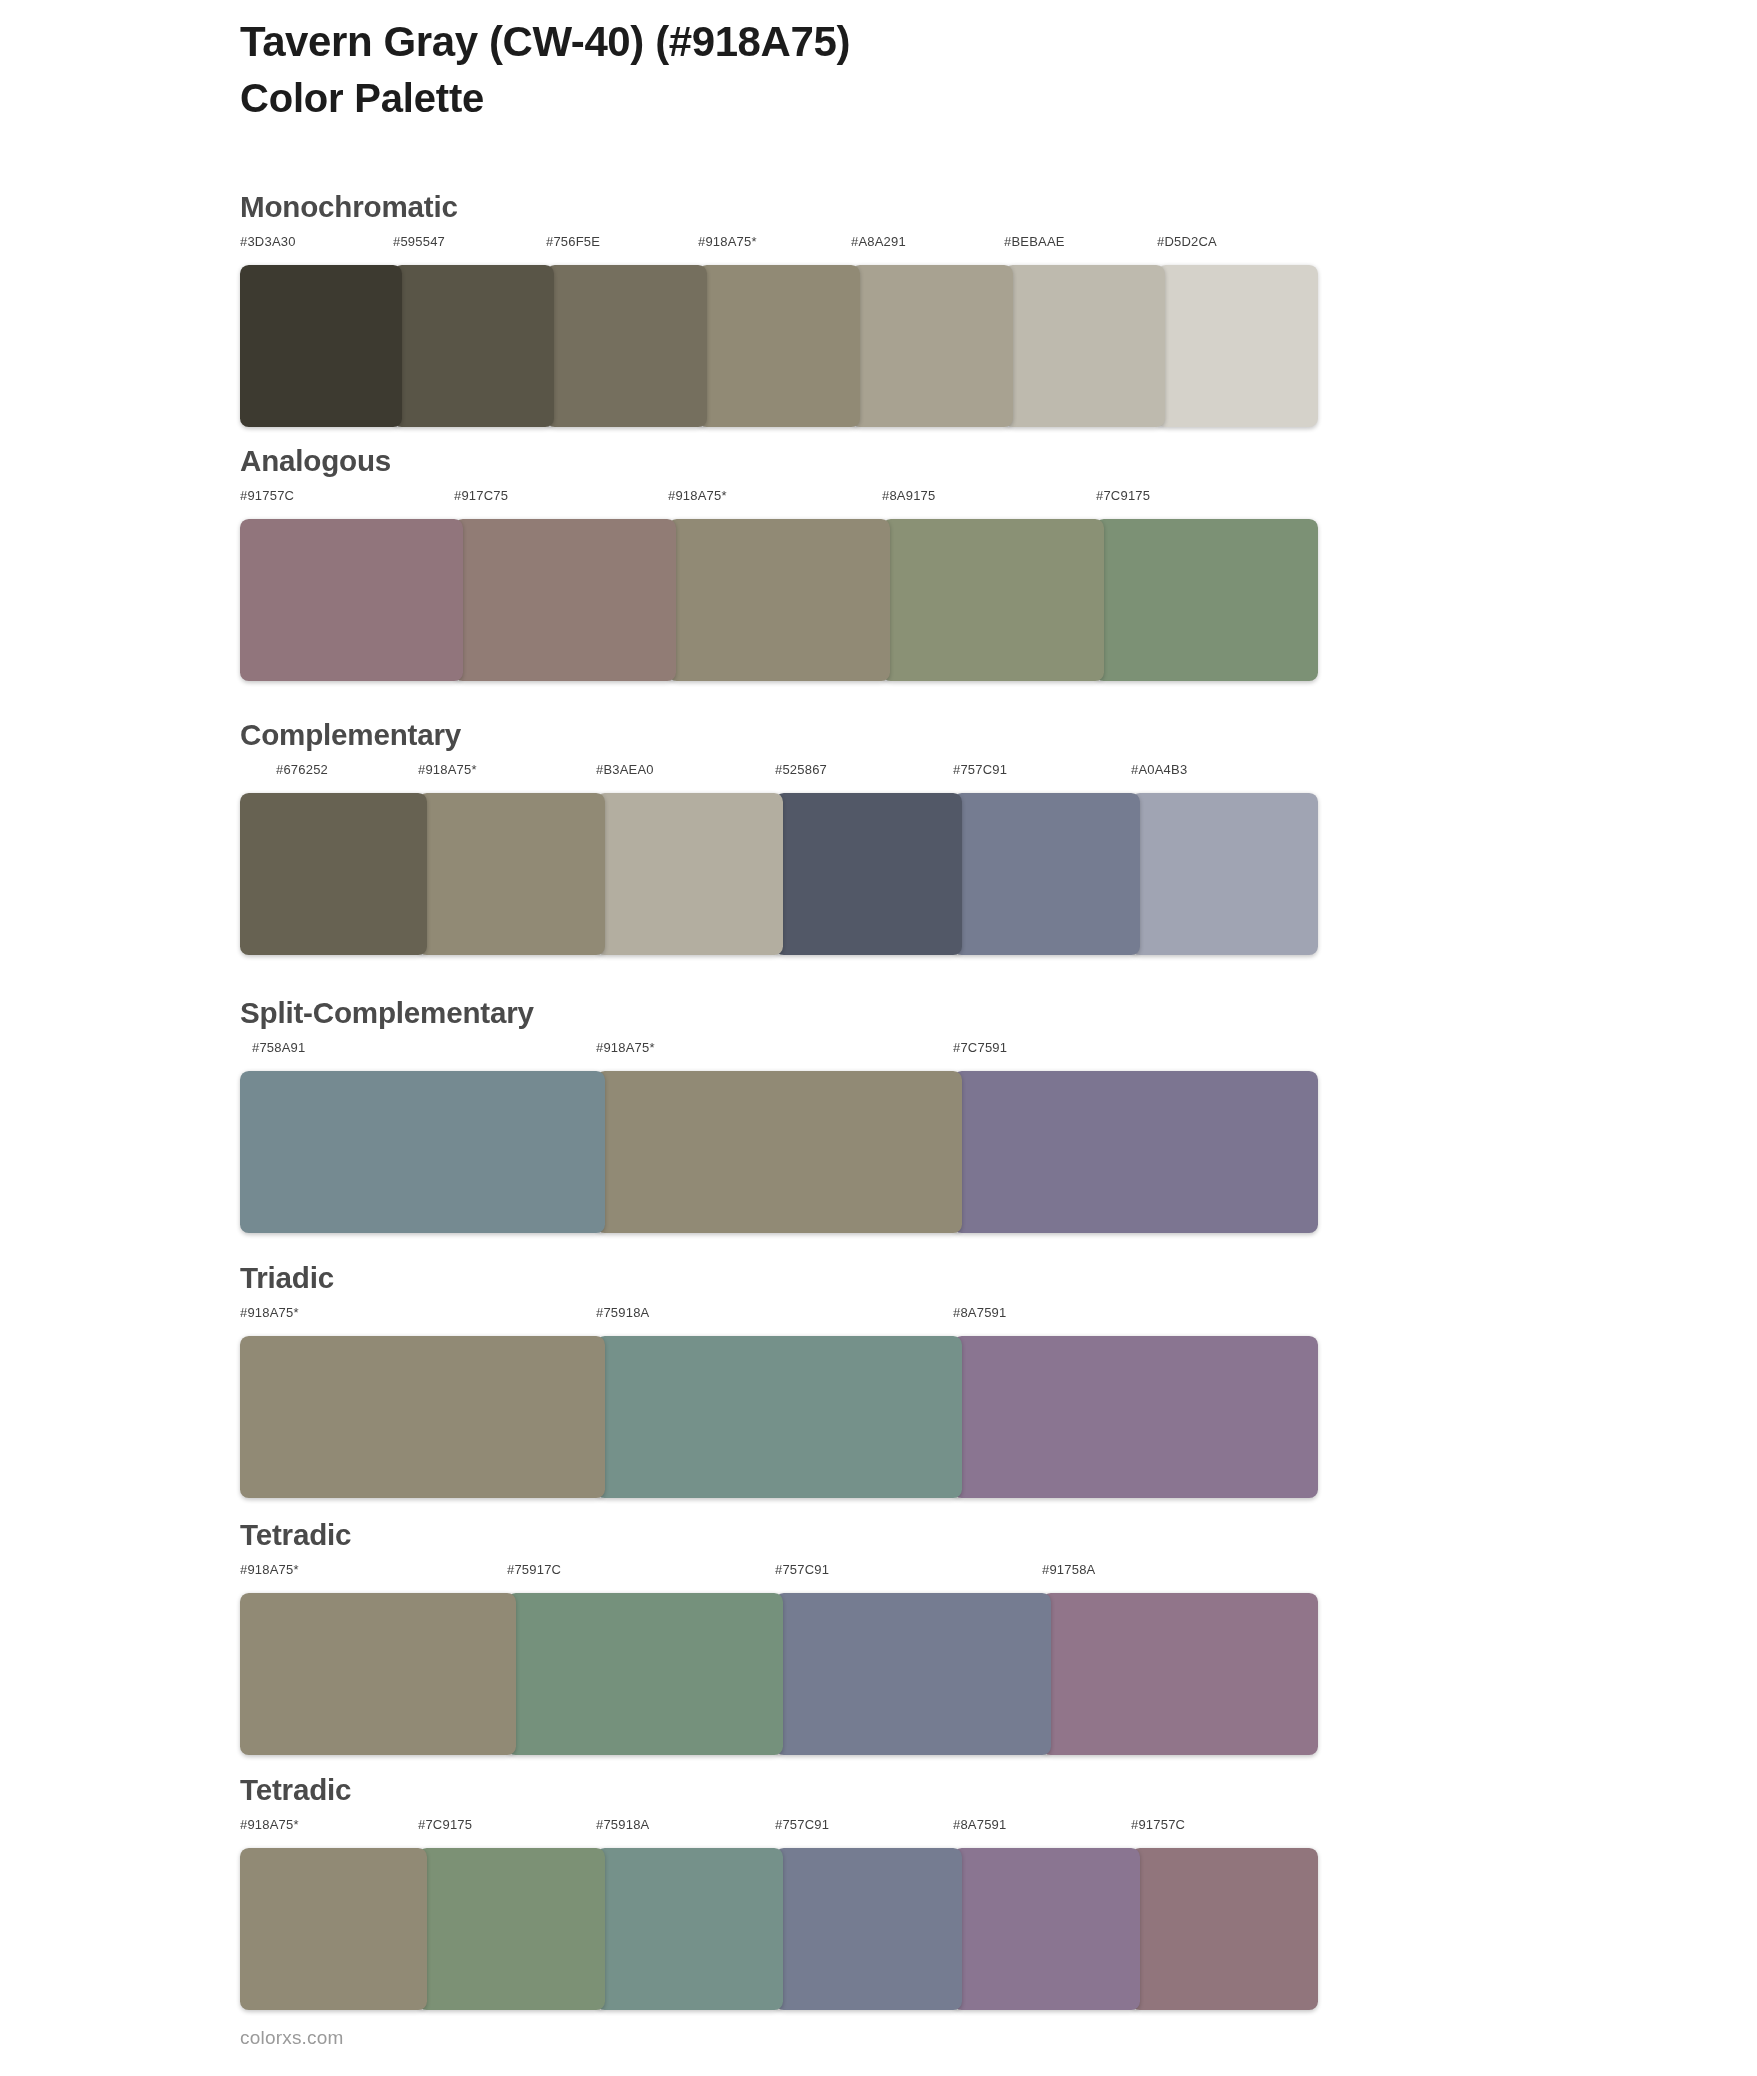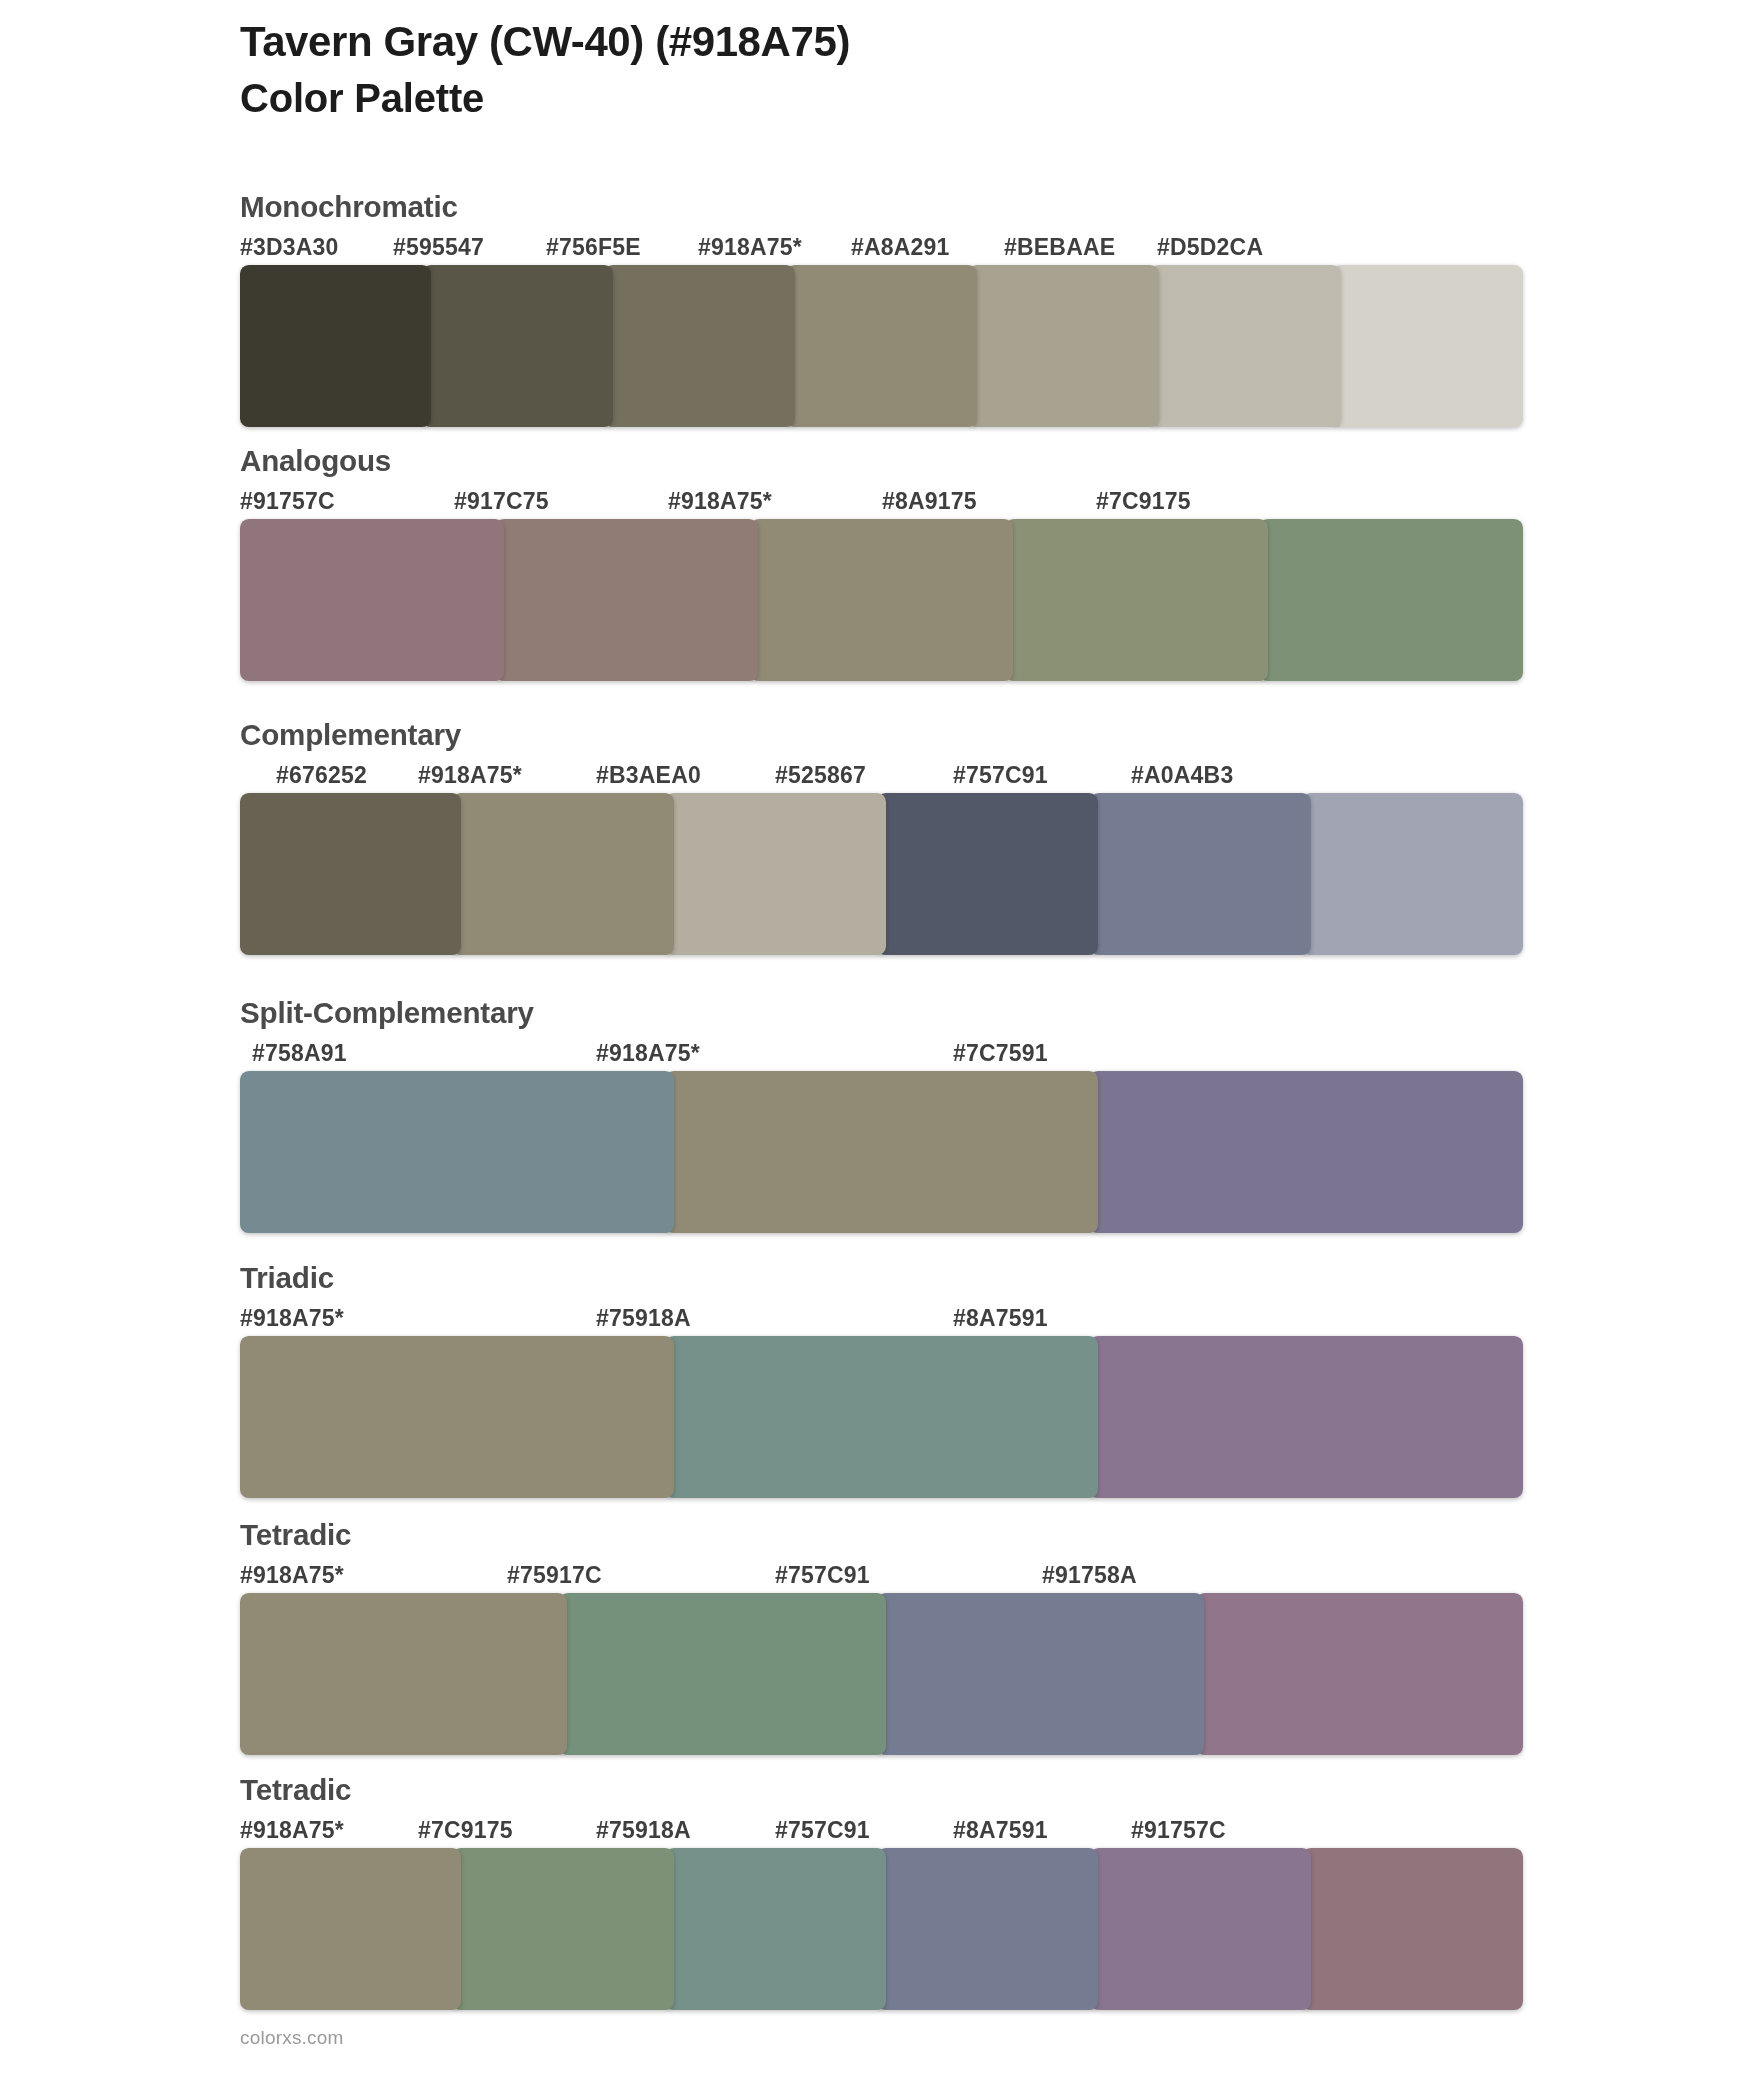--- a/index.html
+++ b/index.html
@@ -53,42 +53,42 @@
   
   .sections {
     position: absolute;
     left: 0;
     top: 0;
     width: 1757px;
   }
   .section {
     position: absolute;
     left: 240px;
-    width: 1283px;
+    width: 1078px;
   }
   .section-title {
     font-size: 29.6px;
     font-weight: bold;
     color: #4a4a4a;
     letter-spacing: -0.2px;
     line-height: 1;
     margin: 0;
     white-space: nowrap;
   }
   .label-row {
     position: relative;
     width: 100%;
     height: 27px;
     margin-top: 12.8px;
   }
   .swatch-label {
     position: absolute;
     top: 0;
-    font-size: 23px;
-    font-weight: bold;
+    font-size: 13px;
+    font-weight: normal;
     color: #3f3f3f;
     letter-spacing: 0.2px;
     white-space: nowrap;
     text-align: right;
   }
   .swatch-row {
     position: relative;
     width: 100%;
     display: flex;
     margin-top: 3.2px;

